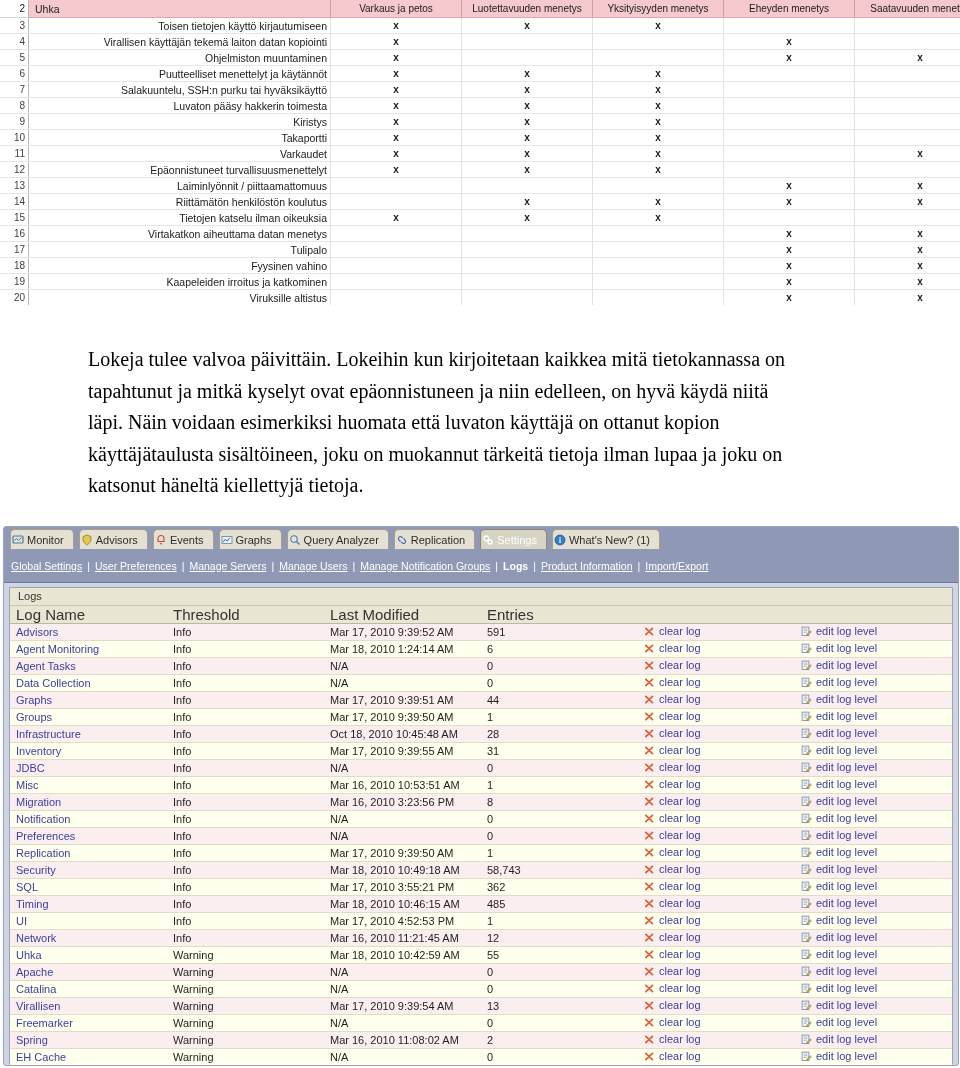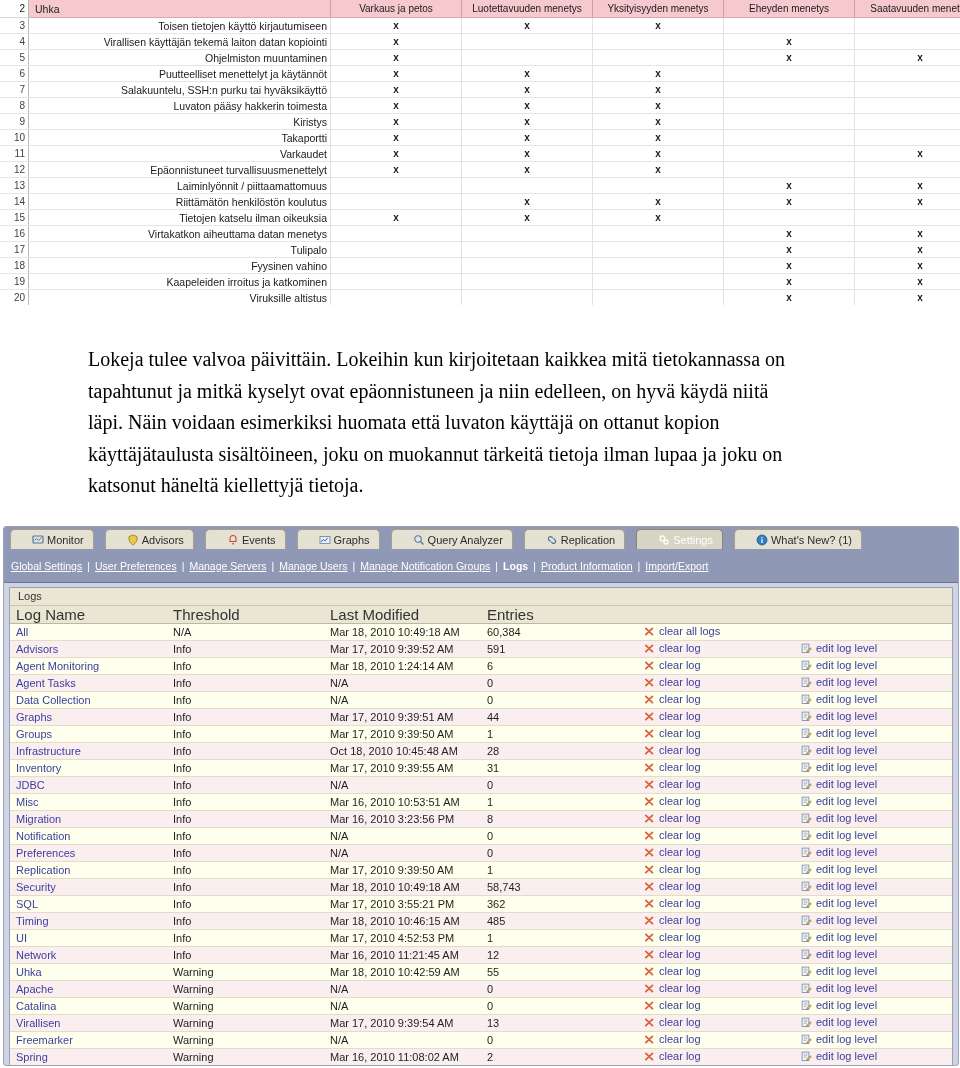--- a/index.html
+++ b/index.html
@@ -99,22 +99,22 @@
   .tabstrip{
     height:22px;
     background:#8f99b5;
     padding-left:6px;
     display:flex;
     align-items:flex-end;
     box-sizing:border-box;
   }
   .tab{
     height:19px;
-    margin-right:11px;
-    padding:0 9px 0 21px;
+    margin-right:5px;
+    padding:0 9px 0 1px;
     background:#e4e0d2;
     border:1px solid #a79f88;
     border-bottom:none;
     border-radius:5px 5px 0 0;
     display:flex;align-items:center;
     color:#2c2c2c;
     font-size:11px;
     white-space:nowrap;
   }
   .tab.active{
@@ -490,34 +490,20 @@
         <tr>
           <th class="c-name">Log Name</th>
           <th class="c-thr">Threshold</th>
           <th class="c-mod">Last Modified</th>
           <th class="c-ent">Entries</th>
           <th class="c-act1"></th>
           <th class="c-act2"></th>
         </tr>
       </thead>
       <tbody id="logs-body">
-          <tr class="even">
-            <td class="c-name"><a>All</a></td>
-            <td class="c-thr">N/A</td>
-            <td class="c-mod">Mar 18, 2010 10:49:18 AM</td>
-            <td class="c-ent">60,384</td>
-            <td class="c-act1" colspan="2"><span class="act">
-                <span class="aicon">
-                  <svg viewBox="0 0 12 12" width="11" height="11">
-                    <path d="M2 2.6l7.2 6.8M9.2 2.6L2 9.4" stroke="#d9613c" stroke-width="2" stroke-linecap="round"></path>
-                  </svg>
-                </span>
-                <span>clear all logs</span>
-              </span></td>
-          </tr>
           <tr class="odd">
             <td class="c-name"><a>Advisors</a></td>
             <td class="c-thr">Info</td>
             <td class="c-mod">Mar 17, 2010 9:39:52 AM</td>
             <td class="c-ent">591</td>
             <td class="c-act1"><span class="act">
                 <span class="aicon">
                   <svg viewBox="0 0 12 12" width="11" height="11">
                     <path d="M2 2.6l7.2 6.8M9.2 2.6L2 9.4" stroke="#d9613c" stroke-width="2" stroke-linecap="round"></path>
                   </svg>

